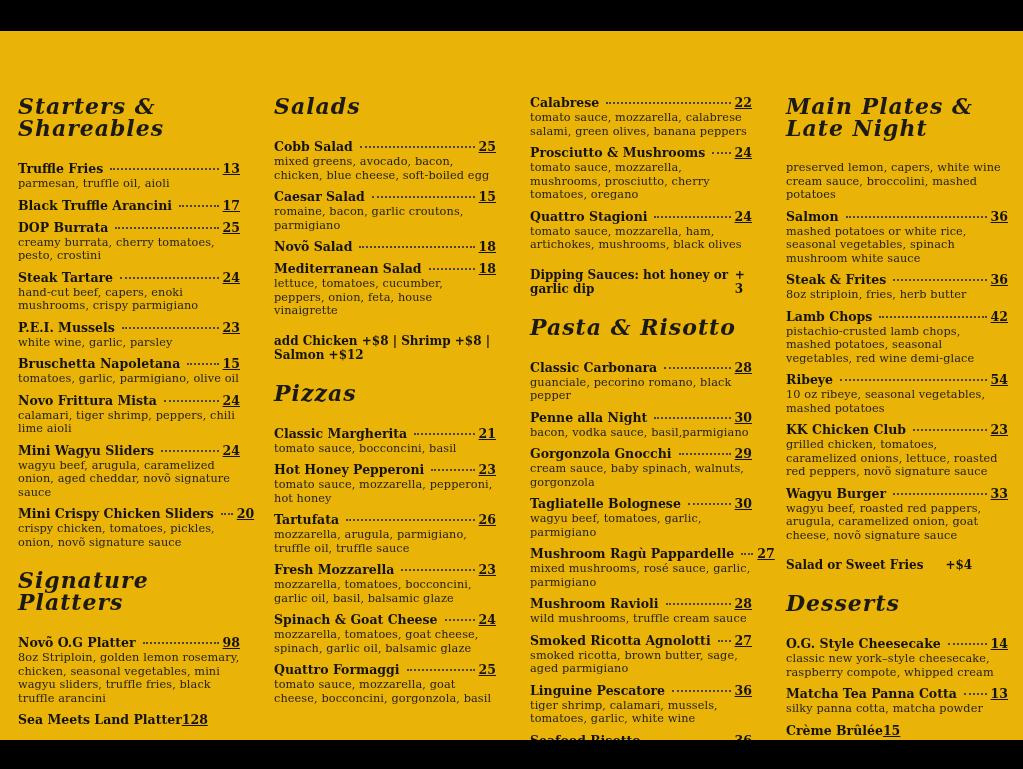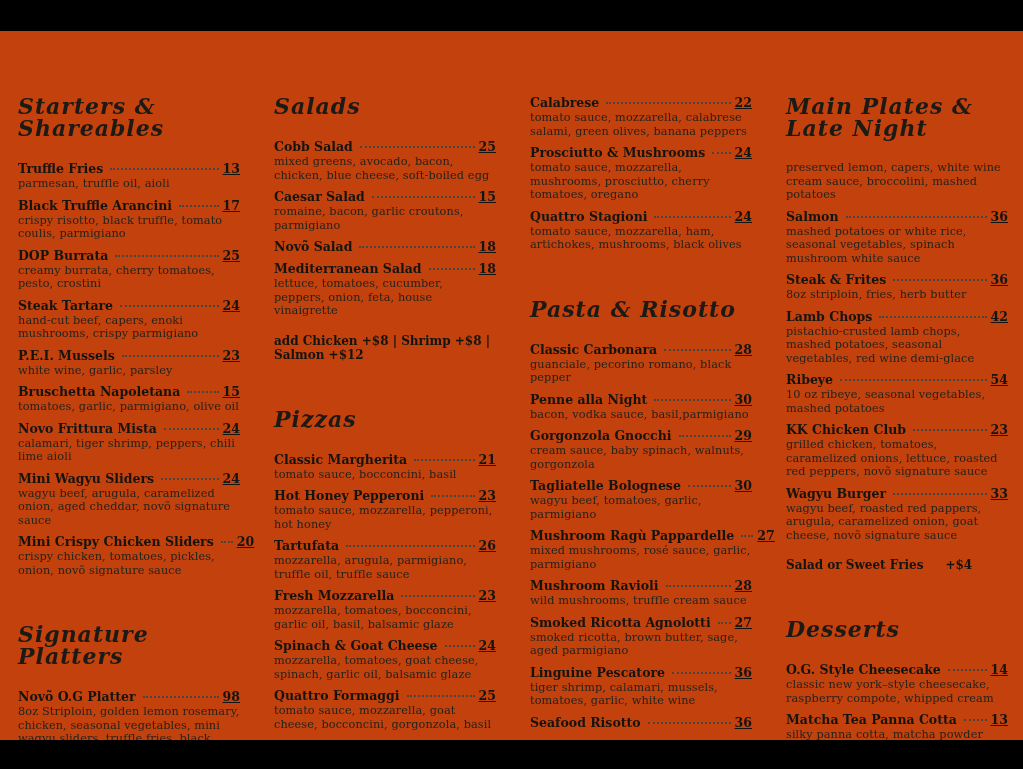--- a/index.html
+++ b/index.html
@@ -6,55 +6,54 @@
   .stage{position:relative;width:1023px;height:769px;background:#000;overflow:hidden;
          font-family:"DejaVu Serif","Liberation Serif",serif;}
   .bar{position:absolute;left:0;width:1023px;background:#000;}
   .bar.top{top:0;height:31px;}
   .bar.bottom{bottom:0;height:29px;}
   .menu{position:absolute;top:31px;left:0;width:1023px;height:709px;background:#f9f4e6;
         box-sizing:border-box;padding:64px 11px 0 18px;display:flex;gap:34px;color:#211e18;}
   .col{flex:0 0 222px;width:222px;}
   h2.script{font-style:italic;font-weight:600;font-size:22px;line-height:1;margin:0 0 22px 0;
             letter-spacing:1px;color:#1c1a15;}
-  .col > h2.script:not(:first-child){margin-top:46px;}
+  .col > h2.script:not(:first-child){margin-top:20px;}
   .item{margin-bottom:7px;}
   .row{display:flex;align-items:baseline;}
   .nm{font-weight:700;font-size:12.5px;line-height:15px;white-space:nowrap;color:#161410;}
   .dots{flex:1;border-bottom:2px dotted #4a453c;transform:translateY(-3px);margin:0 4px 0 7px;min-width:12px;}
   .pr{font-weight:700;font-size:12.5px;color:#161410;text-decoration:underline;}
   .desc{font-size:11.3px;line-height:13.5px;margin-top:1px;color:#26231c;letter-spacing:.1px;}
   .note{display:flex;align-items:baseline;font-weight:700;font-size:12px;margin:16px 0 6px 0;color:#161410;}
   .note.split{justify-content:space-between;}
   .note .note-price{margin-left:22px;}
   .note.split .note-price{margin-left:0;}
 </style>
 </head>
 <body>
 
 <div class="stage">
   <div class="bar top" style="background: rgb(0, 0, 0);"></div>
-  <div class="menu" style="background: #c2410c; color: rgb(33, 30, 24);">
+  <div class="menu" style="background: #eab308; color: rgb(33, 30, 24);">
     <div class="col">
         <h2 class="script">Starters &amp; Shareables</h2>
         <div class="item">
     <div class="row">
       <span class="nm">Truffle Fries</span>
       <span class="dots"></span>
       <span class="pr">13</span>
     </div>
     <div class="desc">parmesan, truffle oil, aioli</div>
   </div>
         <div class="item">
     <div class="row">
       <span class="nm">Black Truffle Arancini</span>
       <span class="dots"></span>
       <span class="pr">17</span>
     </div>
-    <div class="desc">crispy risotto, black truffle, tomato coulis, parmigiano</div>
   </div>
         <div class="item">
     <div class="row">
       <span class="nm">DOP Burrata</span>
       <span class="dots"></span>
       <span class="pr">25</span>
     </div>
     <div class="desc">creamy burrata, cherry tomatoes, pesto, crostini</div>
   </div>
         <div class="item">
@@ -228,20 +227,24 @@
     <div class="desc">tomato sauce, mozzarella, mushrooms, prosciutto, cherry tomatoes, oregano</div>
   </div>
         <div class="item">
     <div class="row">
       <span class="nm">Quattro Stagioni</span>
       <span class="dots"></span>
       <span class="pr">24</span>
     </div>
     <div class="desc">tomato sauce, mozzarella, ham, artichokes, mushrooms, black olives</div>
   </div>
+        <div class="note split">
+    <span class="note-text">Dipping Sauces: hot honey or garlic dip</span>
+    <span class="note-price">+ 3</span>
+  </div>
         <h2 class="script">Pasta &amp; Risotto</h2>
         <div class="item">
     <div class="row">
       <span class="nm">Classic Carbonara</span>
       <span class="dots"></span>
       <span class="pr">28</span>
     </div>
     <div class="desc">guanciale, pecorino romano, black pepper</div>
   </div>
         <div class="item">

